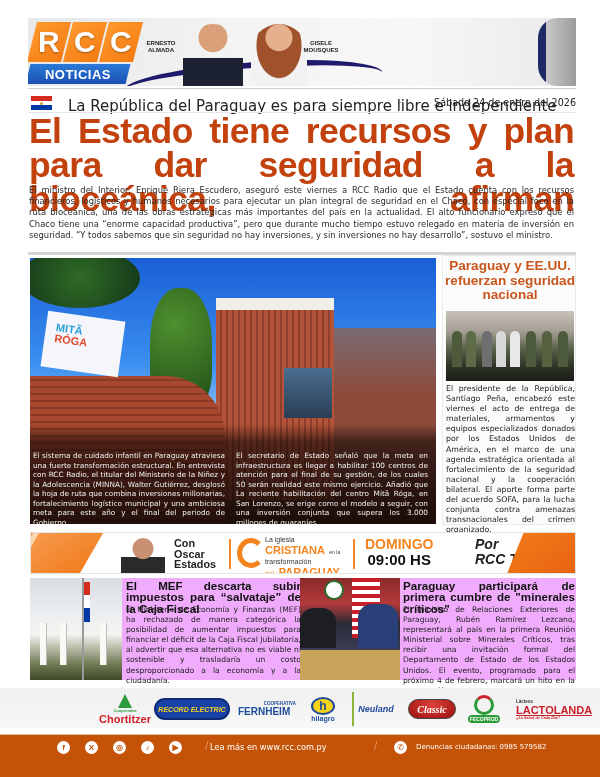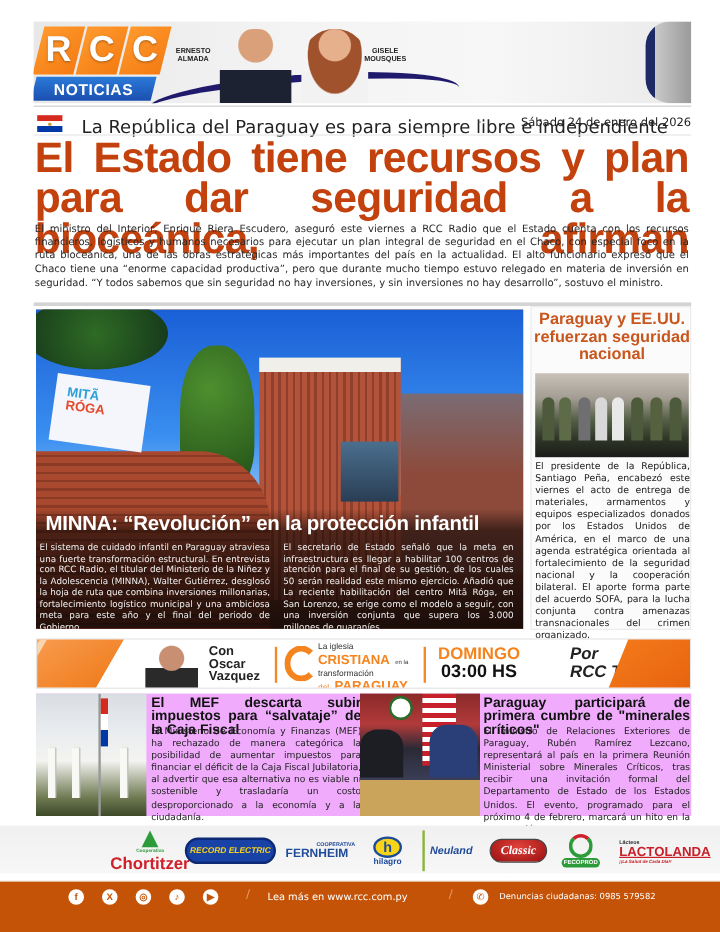--- a/index.html
+++ b/index.html
@@ -107,21 +107,21 @@
   .right .b-title { left: 103px; top: 2px; width: 172px; }
   .right .b-text { left: 103px; top: 27px; width: 172px; }
 
   
   .sponsors { position: absolute; left: 0; top: 688px; width: 600px; height: 40px; background: linear-gradient(180deg, #f0f0f0, #f7f7f7); display: flex; align-items: center; justify-content: center; gap: 0; }
   .sponsor { position: absolute; top: 4px; height: 34px; display: flex; align-items: center; justify-content: center; font-family: "Liberation Sans", sans-serif; font-weight: bold; }
   .sp-inverfin { left: 27px; width: 66px; color: #b4231a; font-size: 13px; }
   .sp-inverfin .ic { width: 10px; height: 12px; background: #1e4a9a; border-radius: 50%; margin-right: 2px; }
   .sp-chortitzer { left: 103px; width: 44px; flex-direction: column; }
   .sp-chortitzer .tree-ic { width: 0; height: 0; border-left: 7px solid transparent; border-right: 7px solid transparent; border-bottom: 14px solid #2e9b3b; }
-  .sp-chortitzer .nm { color: #d0202a; font-size: 14px; }
+  .sp-chortitzer .nm { color: #d0202a; font-size: 11px; }
   .sp-record { left: 154px; width: 76px; height: 22px; top: 10px; border-radius: 11px; background: #1942a6; border: 2px solid #0d2a77; color: #f6d21a; font-size: 7px; font-style: italic; }
   .sp-fernheim { left: 238px; width: 58px; flex-direction: column; align-items: flex-start; }
   .sp-fernheim .s { font-size: 4.5px; color: #1e4a9a; align-self: flex-end; }
   .sp-fernheim .b { font-size: 10px; color: #1e4a9a; }
   .sp-hilagro { left: 306px; width: 34px; flex-direction: column; }
   .sp-hilagro .ic { width: 24px; height: 18px; border-radius: 50%; background: #f7d417; border: 2px solid #1e4a9a; color: #1e4a9a; font-size: 12px; display: flex; align-items: center; justify-content: center; }
   .sp-hilagro .nm { color: #1e4a9a; font-size: 7px; }
   .sp-neuland { left: 352px; width: 44px; color: #1e4a9a; font-size: 9px; font-style: italic; border-left: 2px solid #8cb33a; padding-left: 2px; }
   .sp-classic { left: 408px; width: 48px; height: 20px; top: 11px; border-radius: 10px; background: radial-gradient(ellipse at 50% 30%, #e0423a, #9a0f0f); color: #fff; font-family: "Liberation Serif", serif; font-style: italic; font-size: 10px; border: 1px solid #444; }
   .sp-fecoprod { left: 468px; width: 32px; flex-direction: column; }
@@ -130,21 +130,21 @@
   .sp-lactolanda { left: 516px; width: 60px; flex-direction: column; align-items: flex-start; }
   .sp-lactolanda .s { font-size: 4.5px; color: #333; }
   .sp-lactolanda .b { font-size: 11px; color: #c8202a; text-decoration: underline; }
   .sp-lactolanda .t { font-size: 3.8px; color: #c8202a; font-style: italic; }
 
   
   .footer { position: absolute; left: 0; top: 735px; width: 600px; height: 42px; background: #c45307; }
   .footer-top { position: absolute; left: 0; top: 728px; width: 600px; height: 7px; background: #ffffff; border-bottom: 1px solid #e0b896; }
   .social { position: absolute; top: 6px; width: 13px; height: 13px; border-radius: 50%; background: #ffffff; color: #c45307; font-family: "Liberation Sans", sans-serif; font-weight: bold; font-size: 8px; display: flex; align-items: center; justify-content: center; }
   .f-slash { position: absolute; top: 5px; font-size: 10px; color: #e79a63; }
-  .f-read { position: absolute; left: 223px; top: 7px; font-size: 8.2px; color: #ffffff; text-align: right; }
+  .f-read { position: absolute; left: 210px; top: 7px; font-size: 8.2px; color: #ffffff; text-align: right; }
   .f-wa { position: absolute; left: 394px; top: 6px; width: 13px; height: 13px; border-radius: 50%; background: #fff; color: #c45307; font-size: 8px; display: flex; align-items: center; justify-content: center; }
   .f-report { position: absolute; left: 416px; top: 8px; font-size: 7px; color: #ffffff; }
 </style>
 </head>
 <body>
 
 <div class="banner">
   <div class="logo">
     <div class="letters">
       <div class="letter">
@@ -200,21 +200,20 @@
   <div class="tree"></div>
   <div class="wall-right"></div>
   <div class="building"></div>
   <div class="building-sign"></div>
   <div class="building-glass"></div>
   <div class="curve-wall"></div>
   <div class="signboard">
     <div class="mita"><span>MITÃ</span><br><b>RÓGA</b></div>
   </div>
   <div class="main-overlay"></div>
-  <div class="main-title">MINNA: “Revolución” en la protección infantil</div>
   <p class="main-col c1">El sistema de cuidado infantil en Paraguay atraviesa una fuerte transformación estructural. En entrevista con RCC Radio, el titular del Ministerio de la Niñez y la Adolescencia (MINNA), Walter Gutiérrez, desglosó la hoja de ruta que combina inversiones millonarias, fortalecimiento logístico municipal y una ambiciosa meta para este año y el final del periodo de Gobierno.</p>
   <p class="main-col c2">El secretario de Estado señaló que la meta en infraestructura es llegar a habilitar 100 centros de atención para el final de su gestión, de los cuales 50 serán realidad este mismo ejercicio. Añadió que La reciente habilitación del centro Mitã Róga, en San Lorenzo, se erige como el modelo a seguir, con una inversión conjunta que supera los 3.000 millones de guaraníes.</p>
 </div>
 
 <div class="side-story">
   <div class="side-title">Paraguay y EE.UU. refuerzan seguridad nacional</div>
   <div class="side-photo">
     <div class="fig" style="left:6px;"></div>
     <div class="fig" style="left:20px;background:#5e6b48;"></div>
     <div class="fig" style="left:36px;background:#6f6f72;"></div>
@@ -226,34 +225,34 @@
   </div>
   <p class="side-text">El presidente de la República, Santiago Peña, encabezó este viernes el acto de entrega de materiales, armamentos y equipos especializados donados por los Estados Unidos de América, en el marco de una agenda estratégica orientada al fortalecimiento de la seguridad nacional y la cooperación bilateral. El aporte forma parte del acuerdo SOFA, para la lucha conjunta contra amenazas transnacionales del crimen organizado.</p>
 </div>
 
 <div class="ad">
   <div class="orange-left"></div>
   <div class="host-photo-ad"></div>
   <div class="con">
     <div>Con</div>
     <div>Oscar</div>
-    <div>Vazquez</div>
+    <div>Estados</div>
   </div>
   <div class="sep" style="left:198px;"></div>
   <div class="church-icon"></div>
   <div class="church">
     <div class="small">La iglesia</div>
     <div><span class="big">CRISTIANA</span> <span class="small" style="font-size:5px;">en la</span></div>
     <div class="small">transformación</div>
     <div><span class="small" style="color:#f5841f;">del</span> <span class="big">PARAGUAY</span></div>
   </div>
   <div class="sep" style="left:322px;"></div>
   <div class="domingo">
     <div class="d1">DOMINGO</div>
-    <div class="d2">03:00 HS</div>
+    <div class="d2">09:00 HS</div>
   </div>
   <div class="por">
     <div>Por</div>
     <div>RCC TV</div>
   </div>
   <div class="orange-right"></div>
 </div>
 
 <div class="b-story left">
   <div class="b-photo mef">

